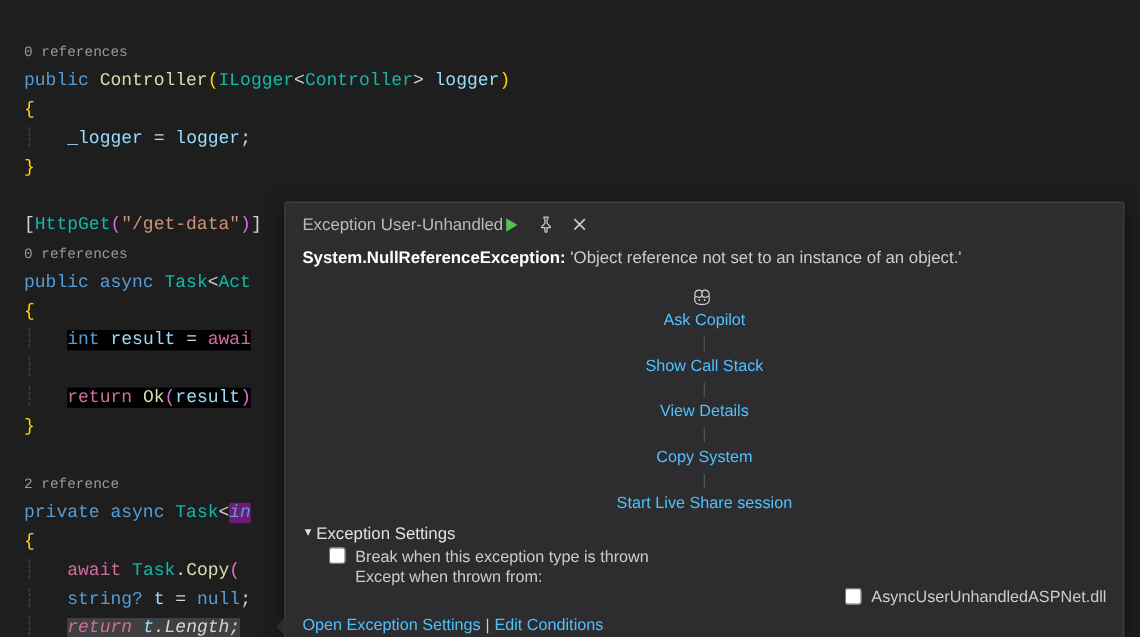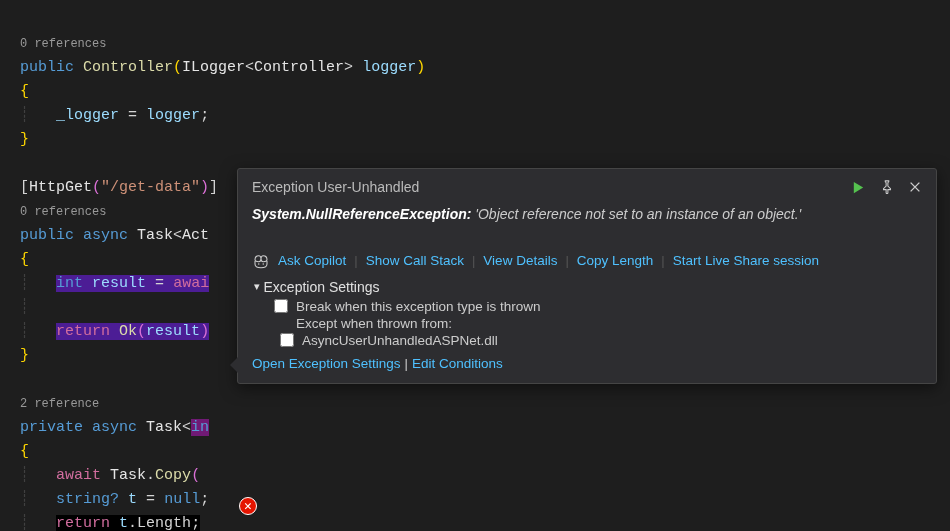--- a/index.html
+++ b/index.html
@@ -13,60 +13,60 @@
     overflow: hidden;
     position: relative;
   }
   .code-area {
     padding: 8px 0 0 20px;
     line-height: 1.6;
     white-space: pre;
   }
   .codelens { color: #999; font-size: 12px; line-height: 1.4; }
   .kw-blue { color: #569cd6; }
-  .kw-type { color: #e5e5e5; }
+  .kw-type { color: #14b8a6; }
   .kw-method { color: #dcdcaa; }
   .kw-pink { color: #d16d9e; }
   .kw-string { color: #ce9178; }
   .kw-field { color: #9cdcfe; }
   .kw-white { color: #d4d4d4; }
   .brace { color: #da70d6; }
   .brace-y { color: #ffd700; }
   .punc { color: #d4d4d4; }
-  .hl-yellow { background: #000000; }
-  .hl-selection { background: #701a75; }
-  .hl-dim { background: #4c1d95; }
+  .hl-yellow { background: #404040; font-style: italic; }
+  .hl-selection { background: #701a75; font-style: italic; }
+  .hl-dim { background: #000000; }
   .guide { color: #404040; }
 
   .popup {
     position: absolute;
     left: 237px;
     top: 168px;
     width: 700px;
     background: #2d2d30;
     border: 1px solid #454545;
     border-radius: 3px;
     box-shadow: 0 4px 16px rgba(0,0,0,0.5);
     font-family: "Segoe UI", Arial, sans-serif;
     font-size: 13px;
     color: #cccccc;
     padding: 10px 14px 12px 14px;
   }
   .popup-header {
     display: flex;
     align-items: center;
-    justify-content: space-between;
+    justify-content: flex-start;
     margin-bottom: 10px;
   }
   .popup-title { color: #bbb; font-size: 14px; }
   .popup-icons { display: flex; gap: 14px; align-items: center; }
   .popup-icons span { cursor: pointer; display: inline-flex; }
-  .popup-msg { font-size: 14px; margin-bottom: 28px; line-height: 1.4; font-style: italic; }
+  .popup-msg { font-size: 14px; margin-bottom: 14px; line-height: 1.4; }
   .popup-msg b { color: #fff; font-weight: 600; }
-  .popup-links { display: flex; flex-wrap: wrap; align-items: center; gap: 4px; margin-bottom: 10px; }
+  .popup-links { display: flex; flex-wrap: wrap; align-items: center; gap: 4px; margin-bottom: 10px; flex-direction: column; }
   .popup-links a { color: #4fc1ff; cursor: pointer; font-size: 13.5px; }
   .popup-links .sep { color: #555; margin: 0 4px; }
   .copilot-icon { display: inline-flex; align-items: center; margin-right: 4px; }
   .settings-section { margin-left: 2px; }
   .settings-header { display: flex; align-items: center; cursor: pointer; font-size: 14px; margin-bottom: 4px; color: #e0e0e0; }
   .settings-header .arrow { margin-right: 4px; font-size: 11px; }
   .settings-body { margin-left: 20px; }
   .check-row { display: flex; align-items: center; margin: 2px 0; font-size: 13.5px; }
   .check-row input { margin-right: 8px; width: 14px; height: 14px; }
   .except-label { margin-left: 22px; font-size: 13.5px; margin-top: 2px; }
@@ -162,36 +162,36 @@
           <circle cx="9" cy="14" r="1" fill="#ccc"></circle>
           <circle cx="15" cy="14" r="1" fill="#ccc"></circle>
         </svg>
     </span>
     <a>Ask Copilot</a>
     <span class="sep">|</span>
     <a>Show Call Stack</a>
     <span class="sep">|</span>
     <a>View Details</a>
     <span class="sep">|</span>
-    <a>Copy Length</a>
+    <a>Copy System</a>
     <span class="sep">|</span>
     <a>Start Live Share session</a>
   </div>
   <div class="settings-section">
     <div class="settings-header">
       <span class="arrow">▾</span>
       <span>Exception Settings</span>
     </div>
     <div class="settings-body">
       <label class="check-row">
         <input type="checkbox" style="">
         <span>Break when this exception type is thrown</span>
       </label>
       <div class="except-label">Except when thrown from:</div>
-      <label class="check-row" style="margin-left:6px;">
+      <label class="check-row" style="margin-left:22px;justify-content:flex-end;">
         <input type="checkbox" style="">
         <span>AsyncUserUnhandledASPNet.dll</span>
       </label>
     </div>
   </div>
   <div class="bottom-links">
     <a>Open Exception Settings</a>
     <span class="sep">|</span>
     <a>Edit Conditions</a>
   </div>

